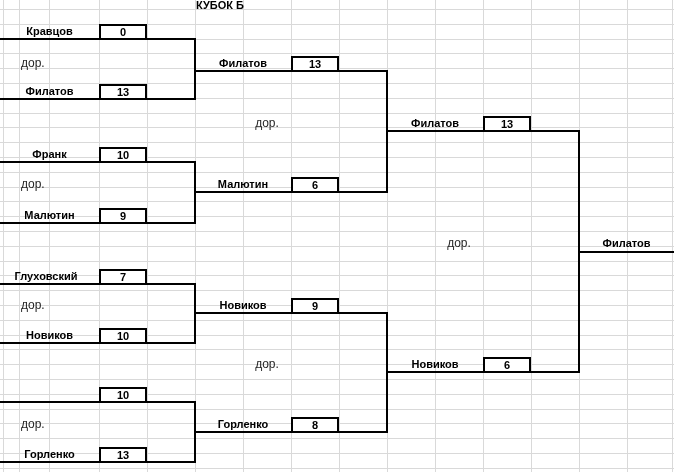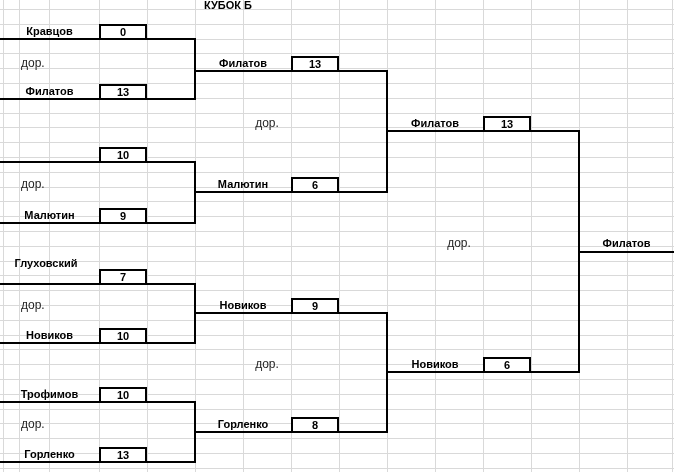--- a/index.html
+++ b/index.html
@@ -27,21 +27,21 @@
     font-size:11px;font-weight:bold;text-align:center;line-height:15px;
     white-space:nowrap;
   }
   .lane-cell{
     position:absolute;height:14px;z-index:3;
     font-size:12px;color:var(--lane);line-height:14px;white-space:nowrap;
   }
   .lane-left{text-align:left;padding-left:2px;}
   .lane-center{text-align:center;}
   #title-cell{
-    position:absolute;left:201px;top:-1px;width:140px;height:13px;z-index:3;
+    position:absolute;left:193px;top:-1px;width:140px;height:13px;z-index:3;
     font-size:11px;font-weight:bold;line-height:13px;padding-left:3px;
     white-space:nowrap;
   }
 </style>
 </head>
 <body>
 
 <div id="stage">
 
   <div id="grid-layer">
@@ -117,24 +117,24 @@
   <div class="vline" style="left:194px;top:401px;height:62px"></div>
   <div class="hline" style="left:194px;top:431px;width:194px"></div>
   <div class="vline" style="left:386px;top:312px;height:121px"></div>
   <div class="hline" style="left:386px;top:371px;width:194px"></div>
 
   <div class="vline" style="left:578px;top:130px;height:243px"></div>
   <div class="hline" style="left:578px;top:251px;width:96px"></div>
 
   <div class="name-cell" style="left:0;top:24px;width:99px">Кравцов</div>
   <div class="name-cell" style="left:0;top:84px;width:99px">Филатов</div>
+  <div class="name-cell" style="left:0;top:147px;width:99px">Франк</div>
   <div class="name-cell" style="left:0;top:208px;width:99px">Малютин</div>
-  <div class="name-cell" style="left:0;top:256px;width:92px">Глуховский</div>
+  <div class="name-cell" style="left:0;top:269px;width:92px">Глуховский</div>
   <div class="name-cell" style="left:0;top:328px;width:99px">Новиков</div>
-  <div class="name-cell" style="left:0;top:387px;width:99px">Трофимов</div>
   <div class="name-cell" style="left:0;top:447px;width:99px">Горленко</div>
 
   <div class="score-box" style="left:99px;top:24px">0</div>
   <div class="score-box" style="left:99px;top:84px">13</div>
   <div class="score-box" style="left:99px;top:147px">10</div>
   <div class="score-box" style="left:99px;top:208px">9</div>
   <div class="score-box" style="left:99px;top:269px">7</div>
   <div class="score-box" style="left:99px;top:328px">10</div>
   <div class="score-box" style="left:99px;top:387px">10</div>
   <div class="score-box" style="left:99px;top:447px">13</div>

